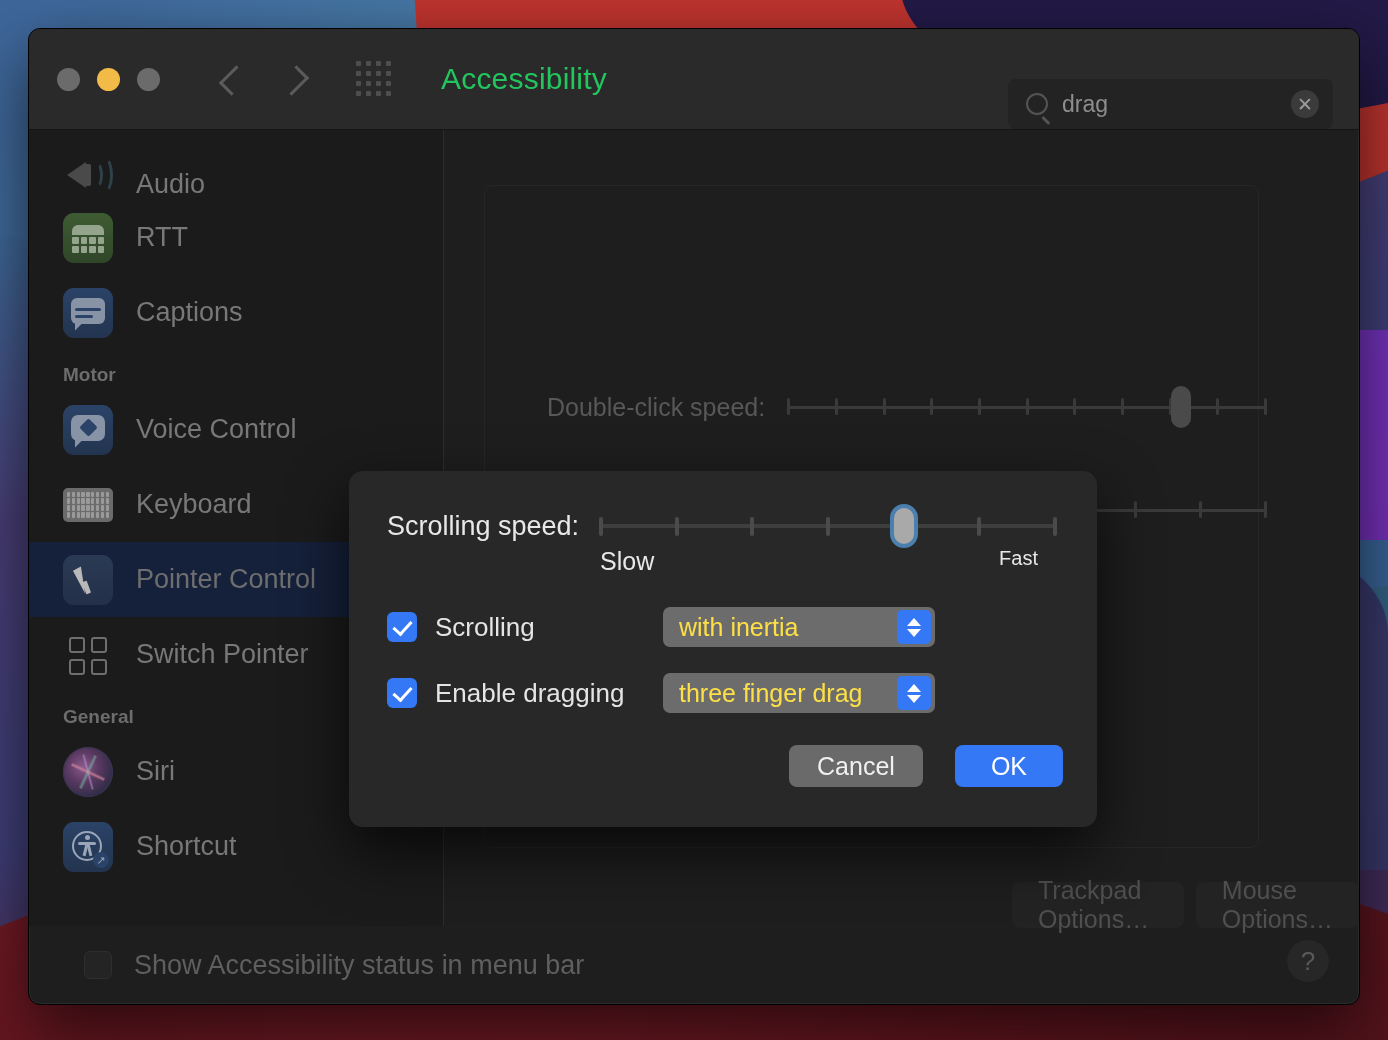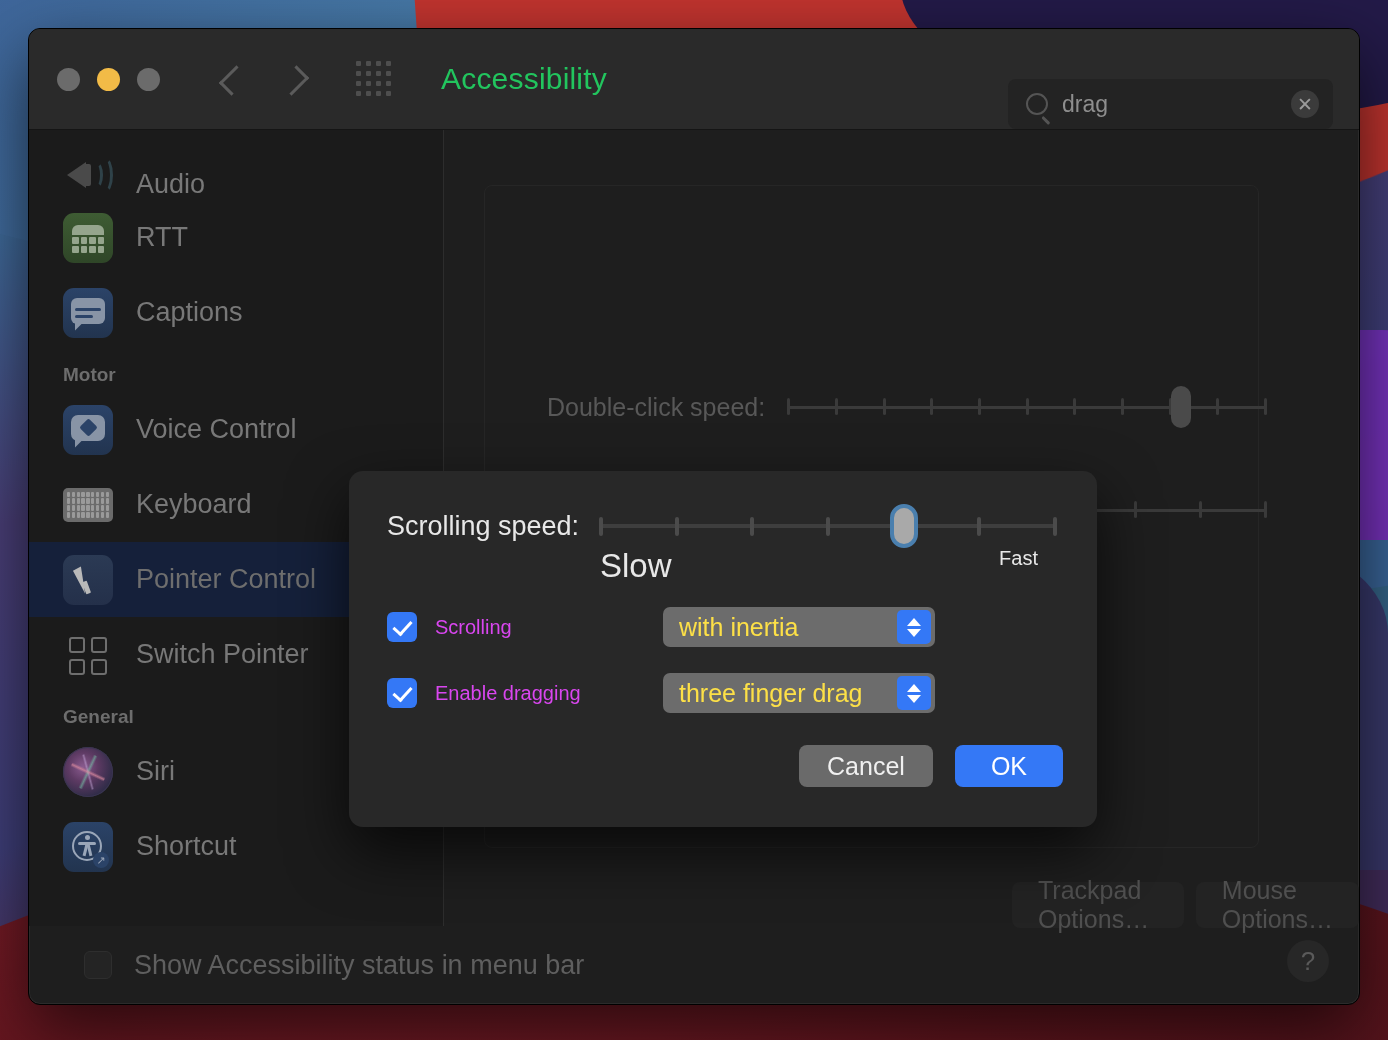--- a/index.html
+++ b/index.html
@@ -326,36 +326,36 @@
   #dlg-ticks { position: absolute; left: 0; right: 0; top: 8px; display: flex; justify-content: space-between; }
   #dlg-ticks i { width: 4px; height: 19px; background: #4b4b4b; border-radius: 2px; }
   #dlg-knob {
     position: absolute; width: 28px; height: 44px; top: -5px;
     background: #a9a9a9;
     border: 4px solid #4a7fae;
     border-radius: 15px;
     box-sizing: border-box;
   }
   #dlg-caps { position: relative; height: 34px; margin-top: 4px; }
-  #dlg-cap-slow { position: absolute; left: 213px; color: #e8e8e8; font-size: 33px; }
+  #dlg-cap-slow { position: absolute; left: 213px; color: #e8e8e8; font-size: 25px; }
   #dlg-cap-fast { position: absolute; right: 19px; color: #e8e8e8; font-size: 20px; }
 
   .dlg-opt-row { display: flex; align-items: center; margin-top: 26px; }
   .dlg-check {
     width: 30px; height: 30px; border-radius: 6px;
     background: #3478f6; flex: 0 0 auto;
     position: relative;
   }
   .dlg-check::after {
     content: ""; position: absolute;
     left: 10px; top: 5px; width: 8px; height: 15px;
     border: solid #fff; border-width: 0 3.5px 3.5px 0;
     transform: rotate(42deg);
   }
-  .dlg-opt-label { color: #d946ef; font-size: 20px; margin-left: 18px; width: 228px; }
+  .dlg-opt-label { color: #e5e5e5; font-size: 26px; margin-left: 18px; width: 228px; }
   .dlg-popup {
     width: 272px; height: 40px;
     background: #6c6c6c; border-radius: 7px;
     display: flex; align-items: center;
     padding-left: 16px;
     position: relative;
   }
   .dlg-popup .pval { color: #fde047; font-size: 25px; }
   .dlg-popup .stepper {
     position: absolute; right: 4px; top: 3px;
@@ -364,21 +364,21 @@
     display: flex; flex-direction: column; align-items: center; justify-content: center; gap: 3px;
   }
   .dlg-popup .stepper .up, .dlg-popup .stepper .dn {
     width: 0; height: 0; border-left: 7px solid transparent; border-right: 7px solid transparent;
   }
   .dlg-popup .stepper .up { border-bottom: 8px solid #fff; }
   .dlg-popup .stepper .dn { border-top: 8px solid #fff; }
 
   #dlg-buttons {
     position: absolute; right: 34px; bottom: 40px;
-    display: flex; gap: 22px; align-items: center;
+    display: flex; gap: 32px; align-items: center;
   }
   #btn-cancel {
     background: #6a6a6a; border-radius: 8px;
     height: 42px; padding: 0 28px;
     display: flex; align-items: center; justify-content: center;
     color: #f0f0f0; font-size: 25px;
   }
   #btn-ok {
     background: #3478f6; border-radius: 8px;
     height: 42px; padding: 0 36px;

